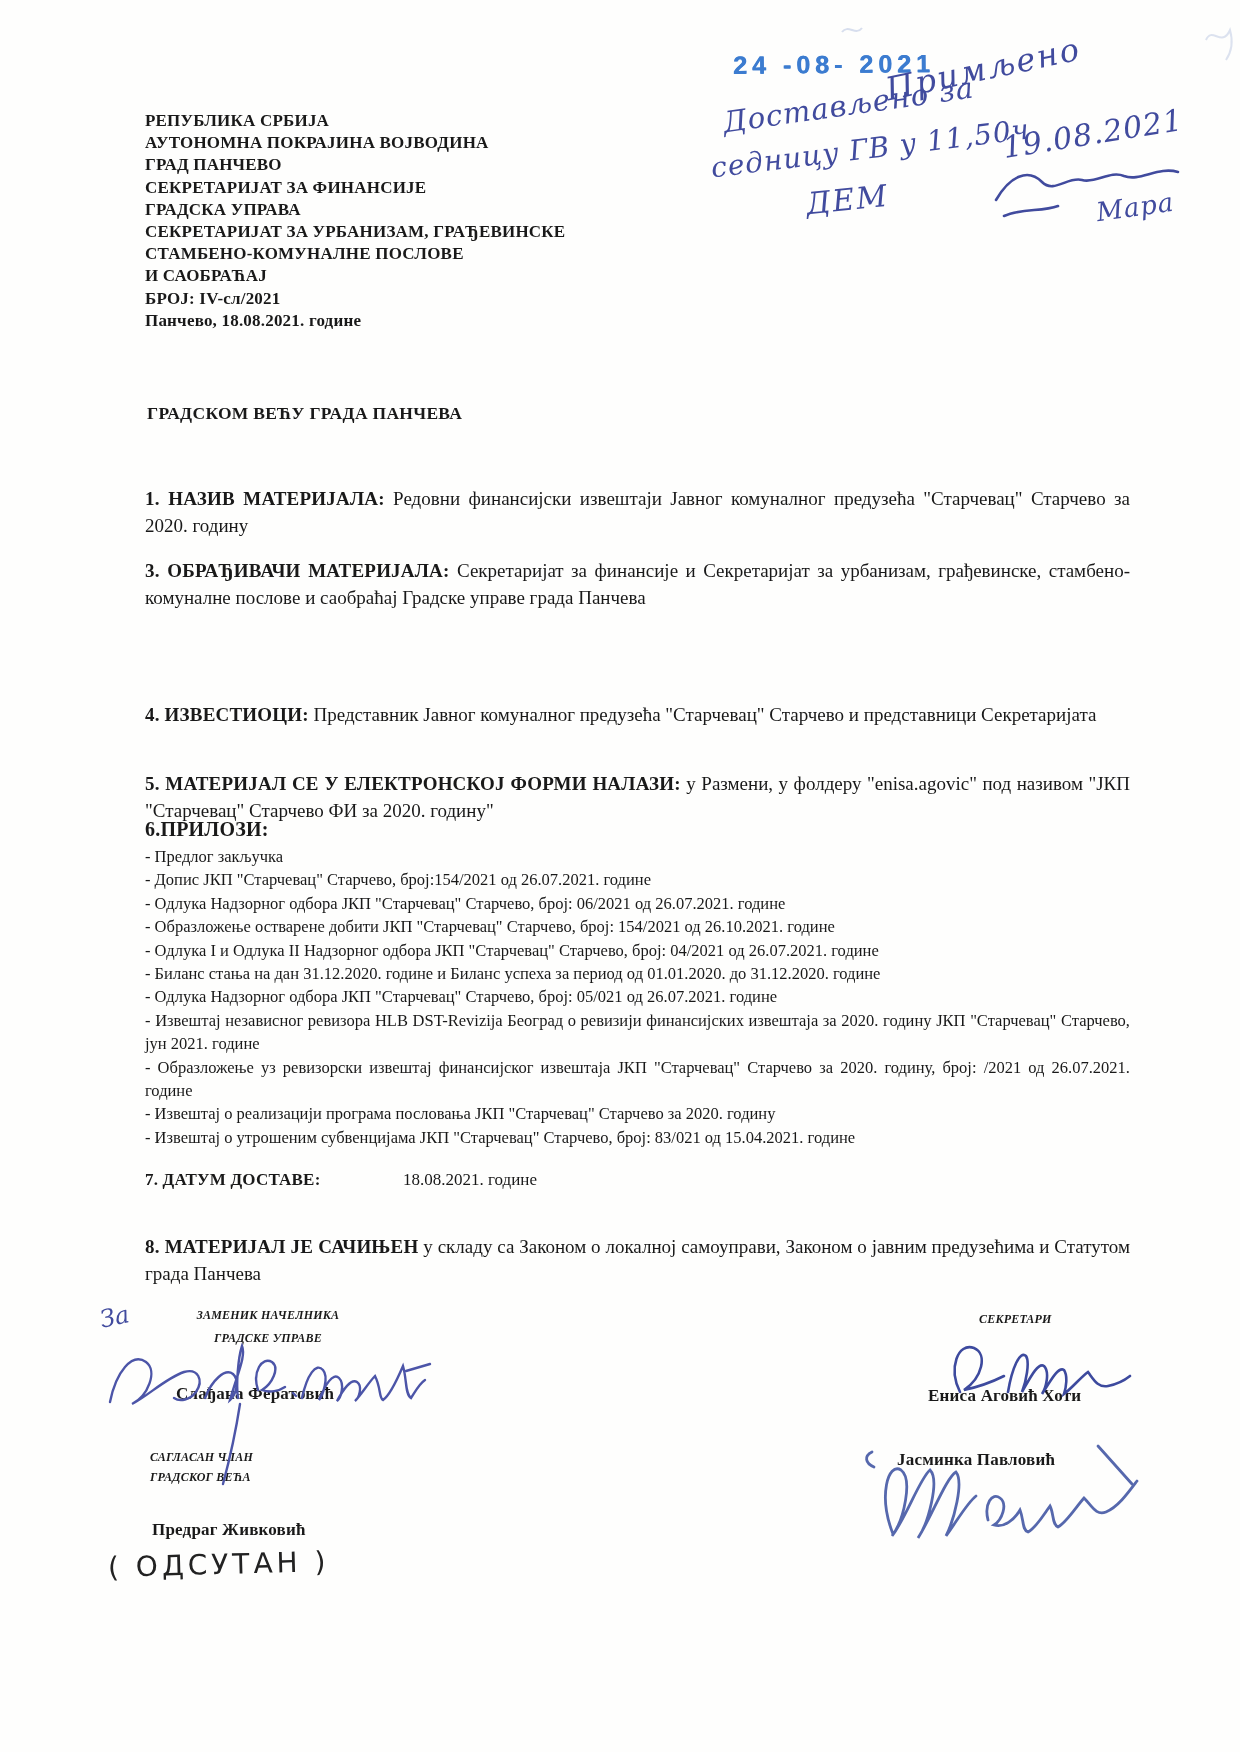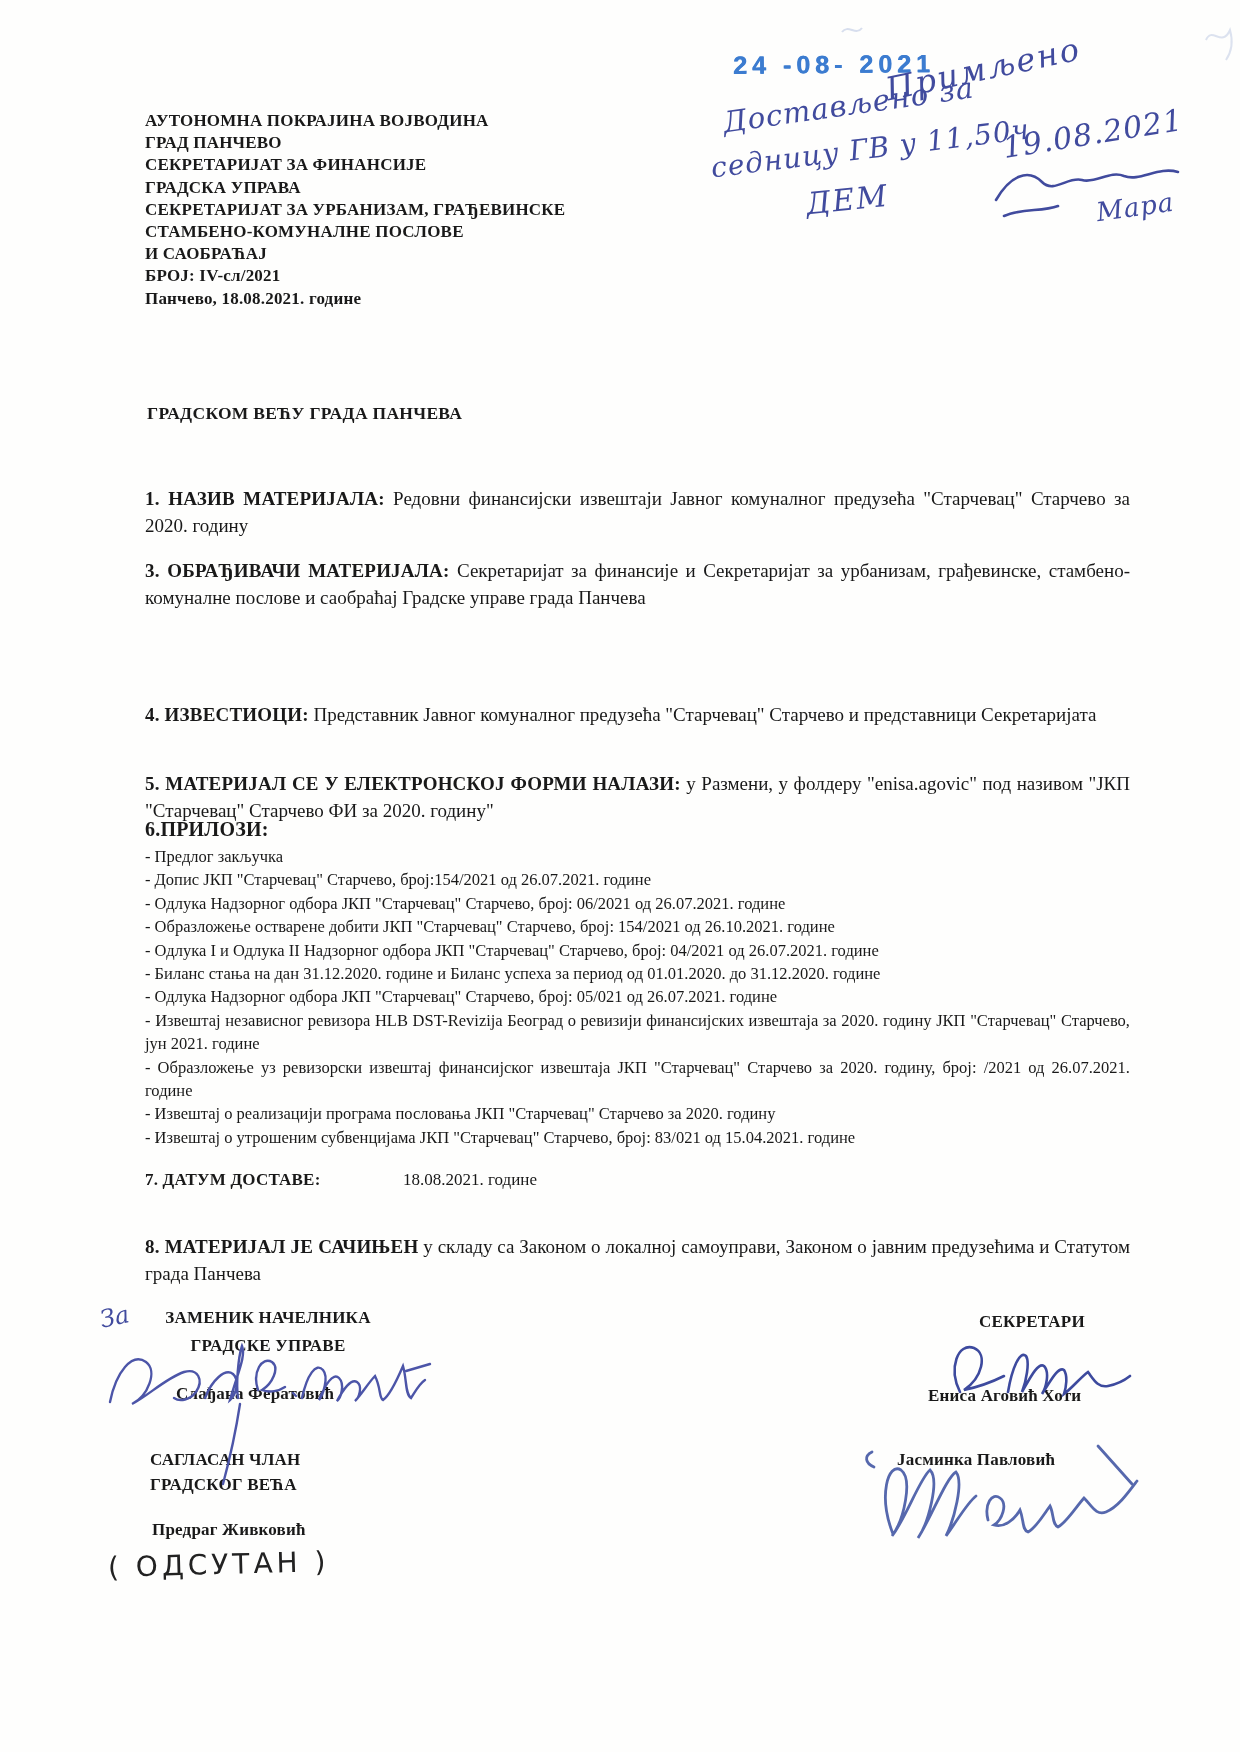--- a/index.html
+++ b/index.html
@@ -37,21 +37,21 @@
     left:145px; top:845px; width:985px;
     font-size:16.5px; line-height:23.4px;
   }
   .attach .item{text-align:justify;}
   .sec7{
     left:145px; top:1170px; width:985px; font-size:17px;
   }
   .sec7 .lbl{font-weight:bold; display:inline-block; width:258px; letter-spacing:.2px;}
   .sec8{top:1214px;}
   
-  .sigtitle{font-weight:bold; font-size:17px; letter-spacing:.2px; white-space:nowrap;}
+  .sigtitle{font-weight:bold; font-size:12px; letter-spacing:.2px; white-space:nowrap;font-style:italic;}
   .signame{font-weight:bold; font-size:17px; letter-spacing:.2px; white-space:nowrap;}
   .deputy-block{left:140px; top:1308px; width:256px; text-align:center;}
   .deputy-block .l2{margin-top:8px;}
   .deputy-name{left:176px; top:1384px;}
   .secretaries-title{left:979px; top:1312px;}
   .secretary1{left:928px; top:1386px;}
   .council-block{left:150px; top:1450px;}
   .council-block .l2{margin-top:5px;}
   .secretary2{left:897px; top:1450px;}
   .council-name{left:152px; top:1520px;}
@@ -84,20 +84,21 @@
     transform:rotate(-1.5deg); white-space:nowrap;
   }
   svg.ink{position:absolute; left:0; top:0; pointer-events:none;}
 </style>
 </head>
 <body>
 
 <div class="page">
 
   <div class="abs hdr">
+    <div>РЕПУБЛИКА СРБИЈА</div>
     <div>АУТОНОМНА ПОКРАЈИНА ВОЈВОДИНА</div>
     <div>ГРАД ПАНЧЕВО</div>
     <div>СЕКРЕТАРИЈАТ ЗА ФИНАНСИЈЕ</div>
     <div>ГРАДСКА УПРАВА</div>
     <div>СЕКРЕТАРИЈАТ ЗА УРБАНИЗАМ, ГРАЂЕВИНСКЕ</div>
     <div>СТАМБЕНО-КОМУНАЛНЕ ПОСЛОВЕ</div>
     <div>И САОБРАЋАЈ</div>
     <div>БРОЈ: IV-сл/2021</div>
     <div>Панчево, 18.08.2021. године</div>
   </div>

